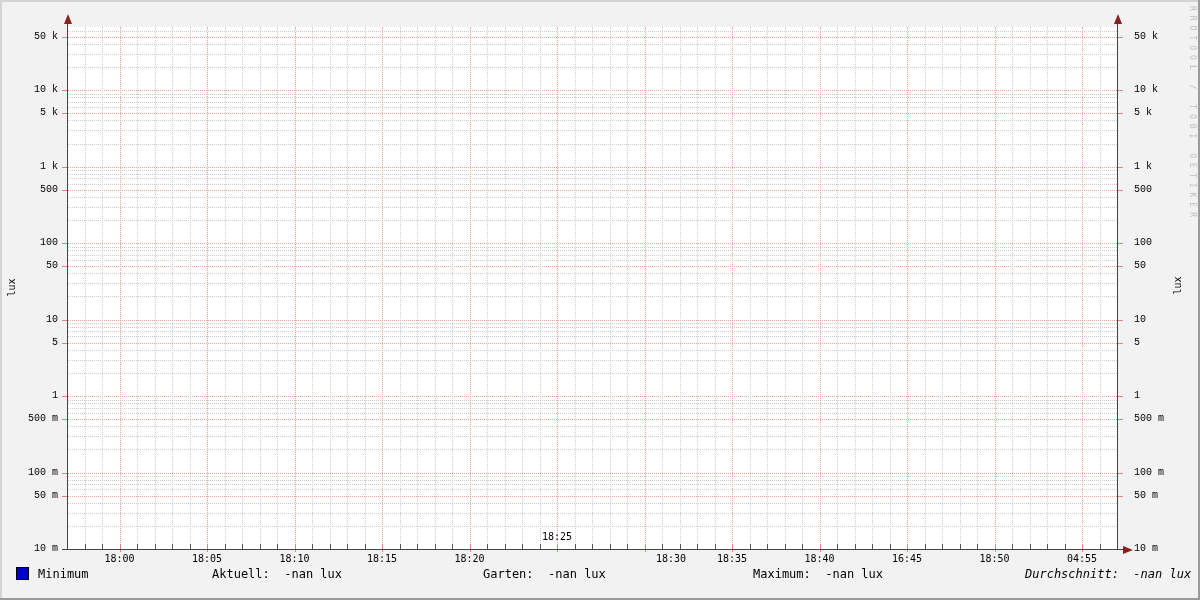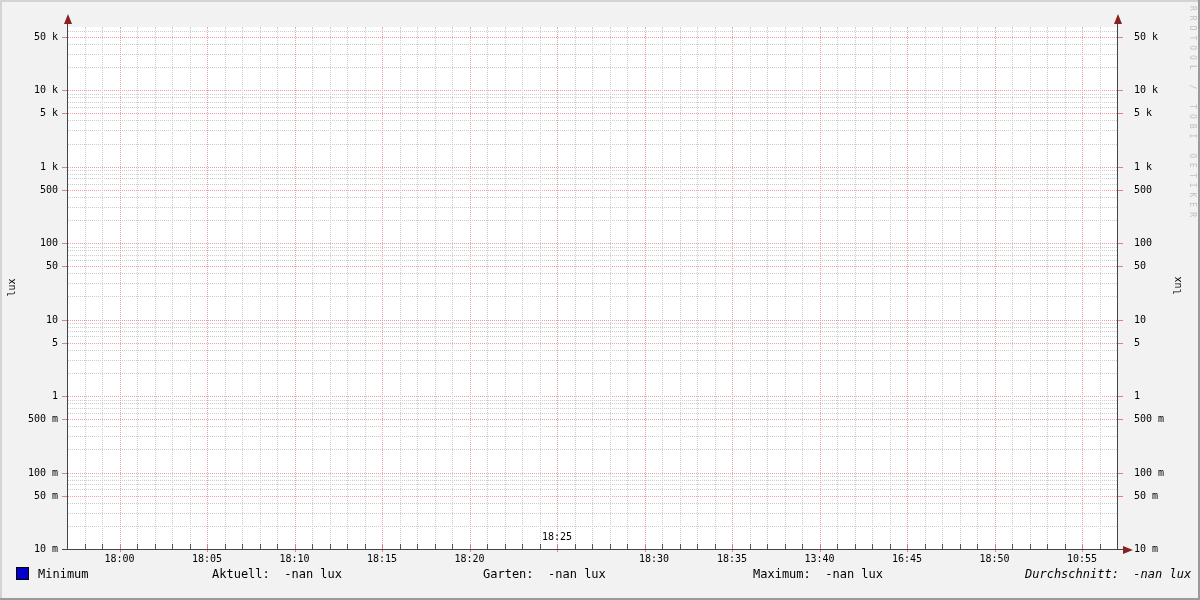--- a/index.html
+++ b/index.html
@@ -11,21 +11,21 @@
     overflow:hidden;
     color:#000;
   }
   .abs{position:absolute;}
   .bevel{position:absolute;}
   #canvas{position:absolute;background:#ffffff;}
   #graph-title{
     position:absolute;left:0;right:0;top:10px;
     text-align:center;font-size:13px;font-weight:bold;
   }
-  .ylab{position:absolute;font-size:10px;line-height:12px;white-space:pre;}
+  .ylab{position:absolute;font-size:10px;line-height:12px;white-space:pre;font-family:Liberation Mono, monospace;}
   .ylab-left{width:58px;text-align:right;}
   .xlab{position:absolute;font-size:10px;line-height:12px;transform:translateX(-50%);white-space:pre;}
   .vert-label{
     position:absolute;font-size:10px;white-space:pre;
     transform:rotate(-90deg);transform-origin:center center;
   }
   #watermark{
     position:absolute;top:6px;right:3px;
     writing-mode:vertical-rl;
     font-size:8px;letter-spacing:5px;
@@ -304,26 +304,26 @@
       <div class="ylab ylab-left" style="left: 0px; top: 489.533px;">50 m</div>
       <div class="ylab" style="left: 1134px; top: 489.533px;">50 m</div>
       <div class="ylab ylab-left" style="left: 0px; top: 543px;">10 m</div>
       <div class="ylab" style="left: 1134px; top: 543px;">10 m</div>
       <div class="xlab" style="left: 119.5px; top: 553px;">18:00</div>
       <div class="xlab" style="left: 207px; top: 553px;">18:05</div>
       <div class="xlab" style="left: 294.5px; top: 553px;">18:10</div>
       <div class="xlab" style="left: 382px; top: 553px;">18:15</div>
       <div class="xlab" style="left: 469.5px; top: 553px;">18:20</div>
       <div class="xlab" style="left: 557px; top: 531px;">18:25</div>
-      <div class="xlab" style="left: 654px; top: 553px;">18:30</div>
+      <div class="xlab" style="left: 671px; top: 553px;">18:30</div>
       <div class="xlab" style="left: 732px; top: 553px;">18:35</div>
-      <div class="xlab" style="left: 819.5px; top: 553px;">13:40</div>
+      <div class="xlab" style="left: 819.5px; top: 553px;">18:40</div>
       <div class="xlab" style="left: 907px; top: 553px;">16:45</div>
       <div class="xlab" style="left: 994.5px; top: 553px;">18:50</div>
-      <div class="xlab" style="left: 1082px; top: 553px;">10:55</div>
+      <div class="xlab" style="left: 1082px; top: 553px;">04:55</div>
     </div>
 
   <div class="vert-label" id="ylabel-left" style="left:-1px;top:279px;width:24px;">lux</div>
   <div class="vert-label" id="ylabel-right" style="left:1165px;top:277px;width:24px;">lux</div>
 
   <div id="legend-swatch" style="background: rgb(0, 0, 200);"></div>
   <div id="legend-name">Minimum</div>
   <div id="stats-layer">
       <div class="stat" style="left: 212px;">Aktuell:  -nan lux</div>
       <div class="stat" style="left: 483px;">Garten:  -nan lux</div>

